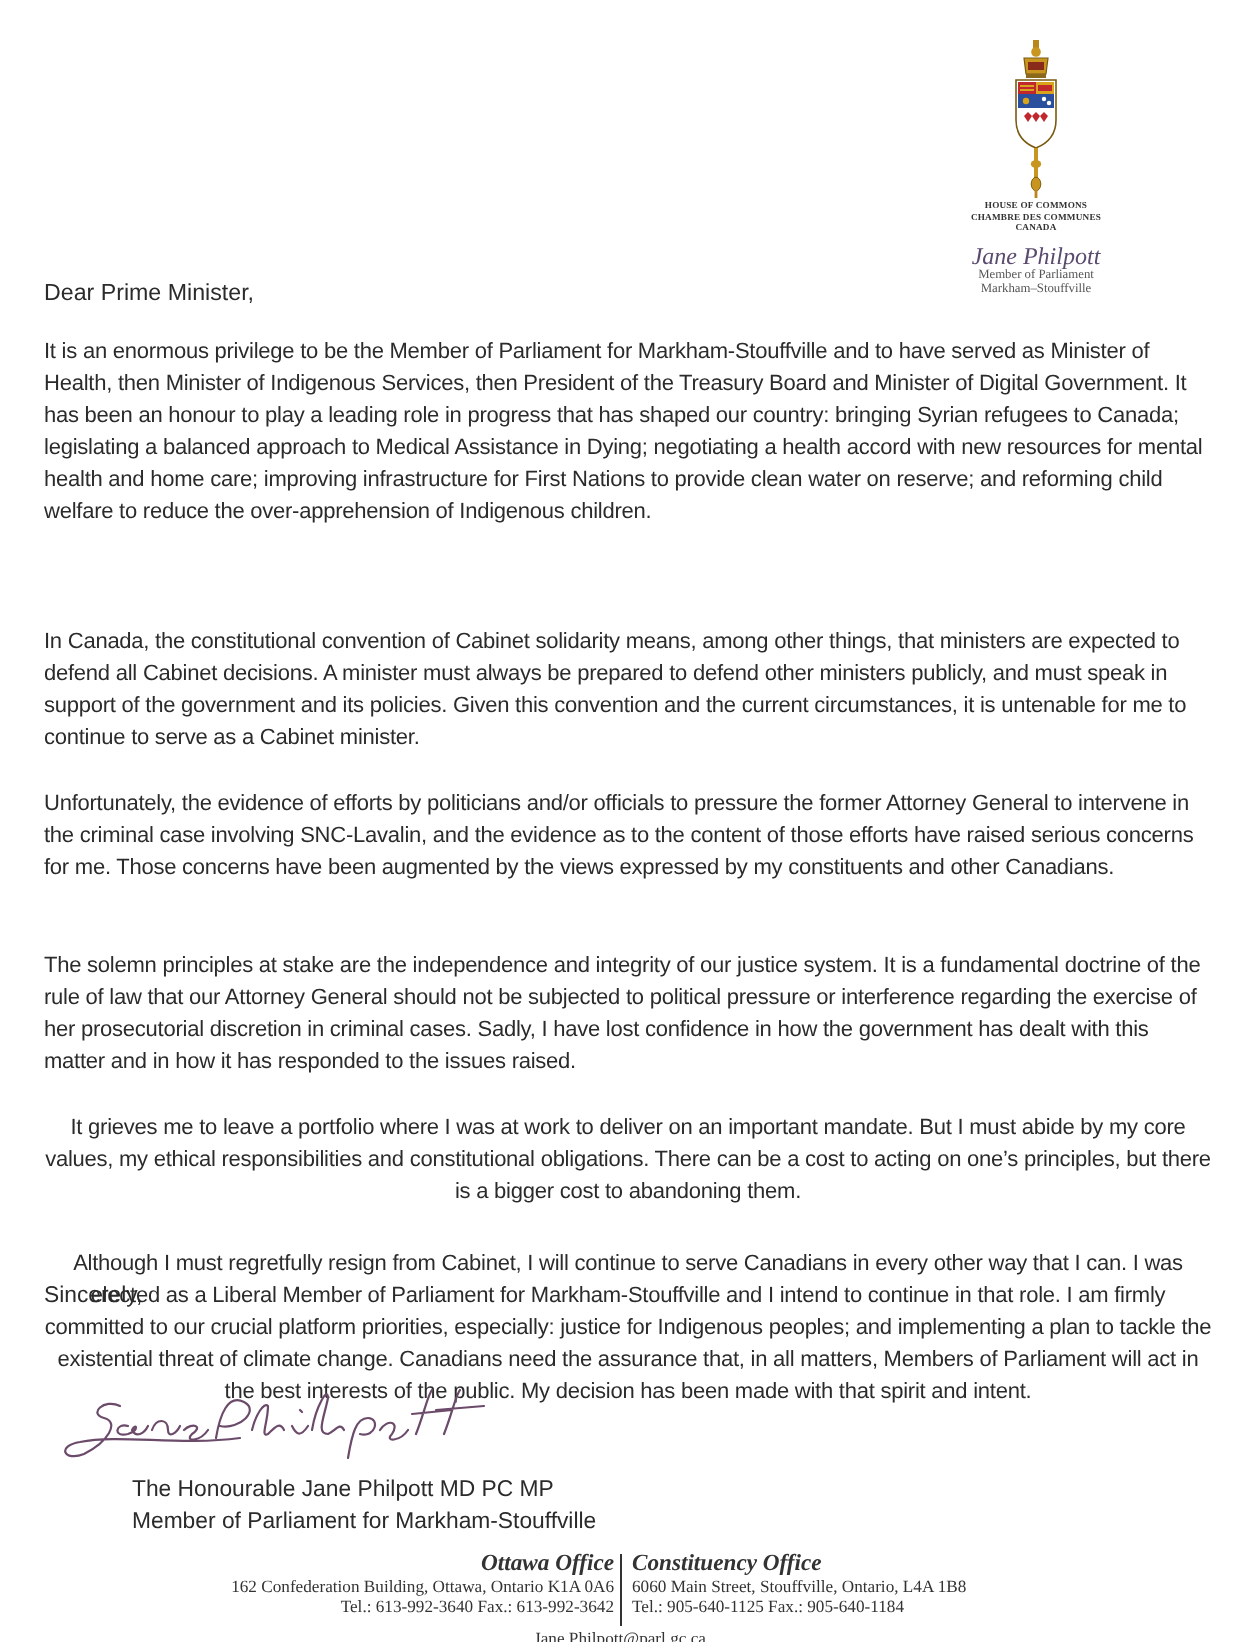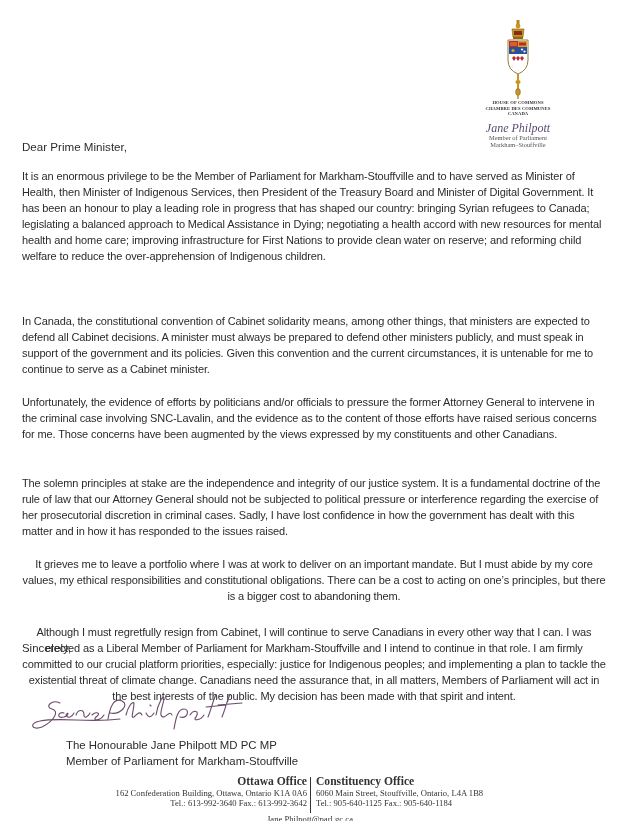--- a/index.html
+++ b/index.html
@@ -26,21 +26,21 @@
     .p5 { top: 475px; }
     .p6 { top: 556px; text-align: center; }
     .p7 { top: 624px; text-align: center; }
     .closing { position: absolute; left: 22px; top: 642px; font-size: 11.4px; }
     .signature { position: absolute; left: 30px; top: 693px; }
     .sig-block { position: absolute; left: 22px; top: 737px; font-size: 11.4px; line-height: 16px; margin-left: 44px; }
     .footer { position: absolute; left: 0; top: 775px; width: 620px; font-family: "Liberation Serif", "DejaVu Serif", serif; color: #333; }
     .f-left { position: absolute; right: 313px; top: 0; text-align: right; }
     .f-right { position: absolute; left: 316px; top: 0; text-align: left; }
     .f-divider { position: absolute; left: 310px; top: 2px; width: 1px; height: 36px; background: #333; }
-    .f-title { font-weight: bold; font-size: 11.6px; line-height: 13px; }
+    .f-title { font-weight: bold; font-size: 11.6px; line-height: 13px; font-style: italic; }
     .f-line { font-size: 8.6px; line-height: 10.4px; white-space: nowrap; }
     .f-email { position: absolute; left: 0; width: 620px; top: 39px; text-align: center; font-size: 8.6px; }
   </style>
 </head>
 <body>
 
 <div class="page">
 
   <div class="crest-block">
     <svg class="crest-svg" width="30" height="80" viewBox="0 0 30 80">

